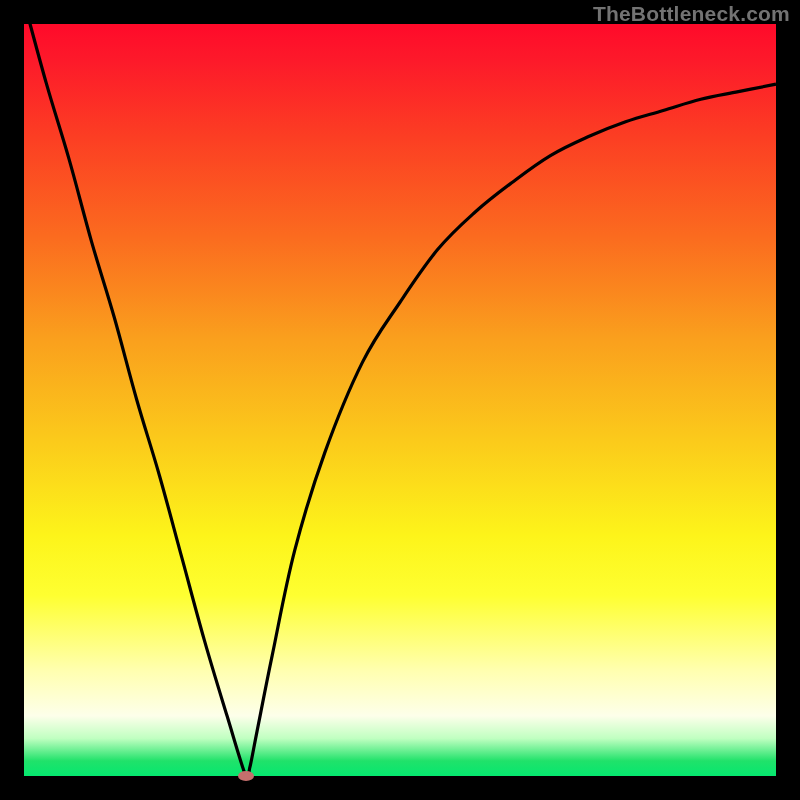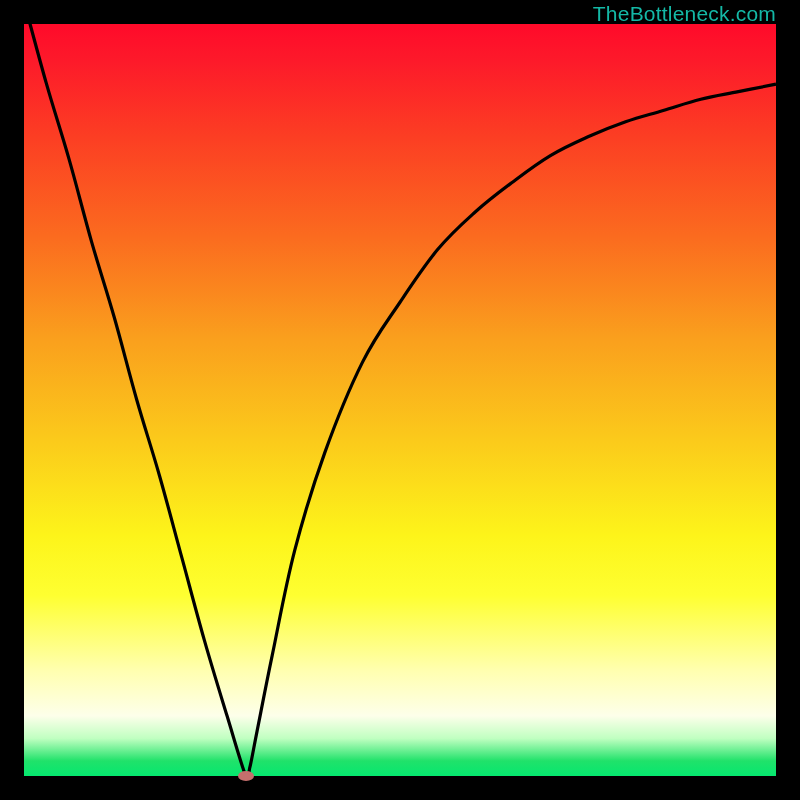--- a/index.html
+++ b/index.html
@@ -35,24 +35,24 @@
       #ffffb0 86%,
       #fdffea 92%,
       #c0ffc1 95%,
       #20e26a 98%,
       #05e76f 100%
     );
   }
   .watermark {
     position: absolute;
     top: 2px;
-    right: 24px;
-    color: #14b8a6;
+    right: 10px;
+    color: #737373;
     font-size: 21px;
-    font-weight: 400;
+    font-weight: 700;
     letter-spacing: 0.2px;
     user-select: none;
   }
   svg.curve {
     position: absolute;
     left: 0;
     top: 0;
     width: 752px;
     height: 752px;
     overflow: visible;

